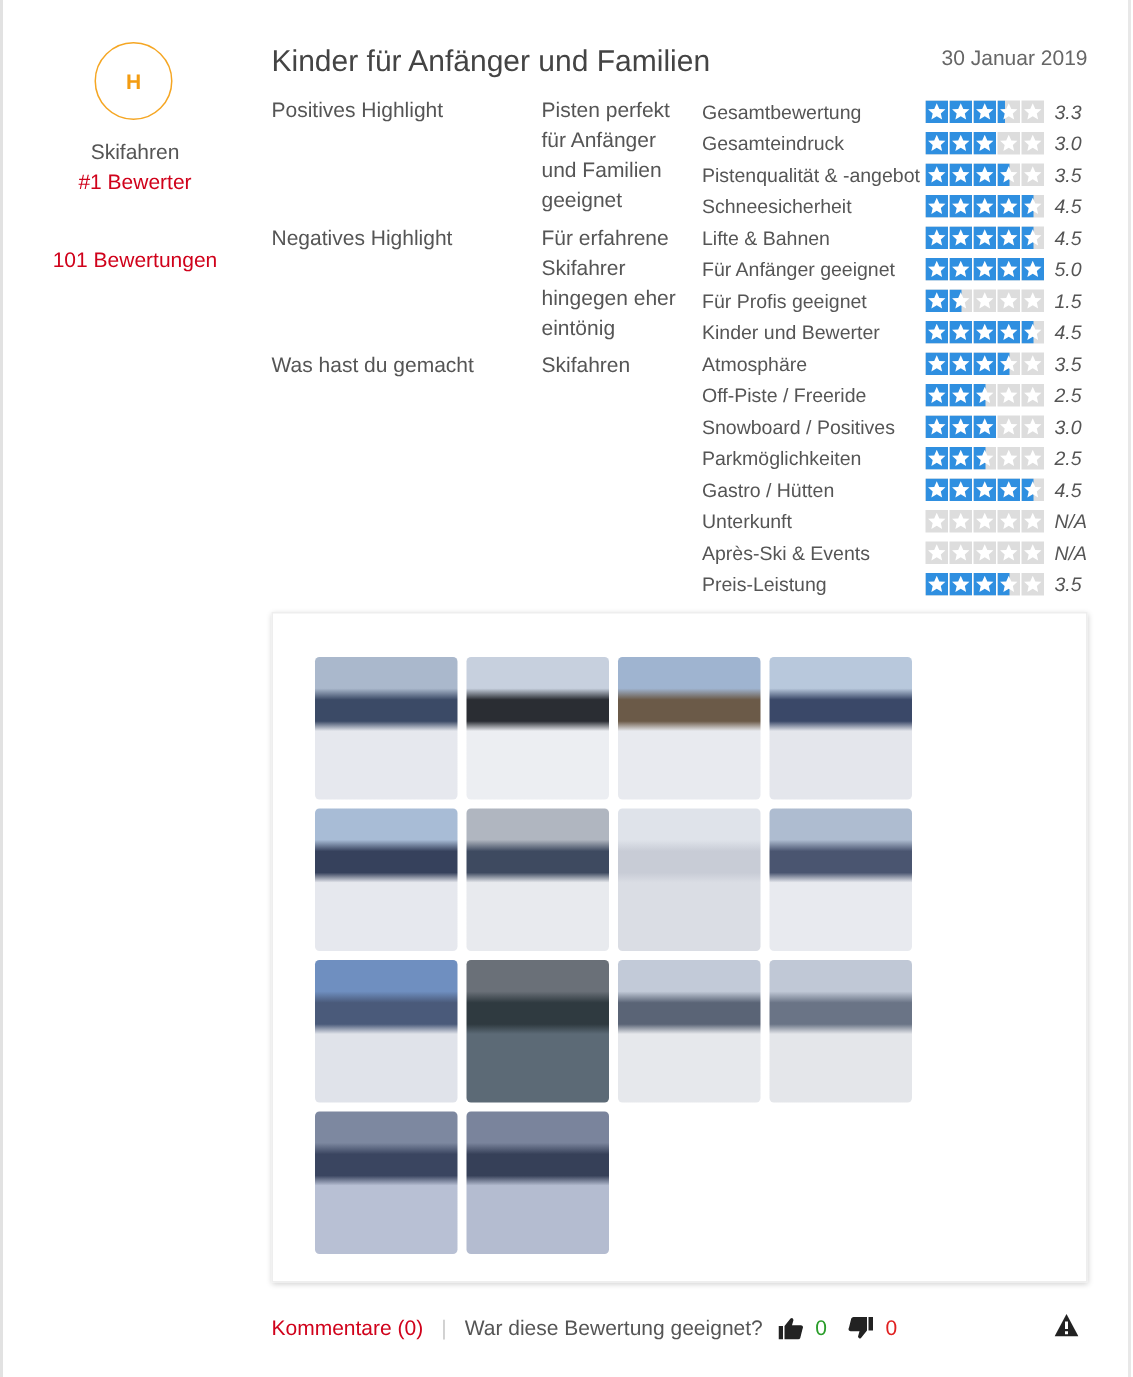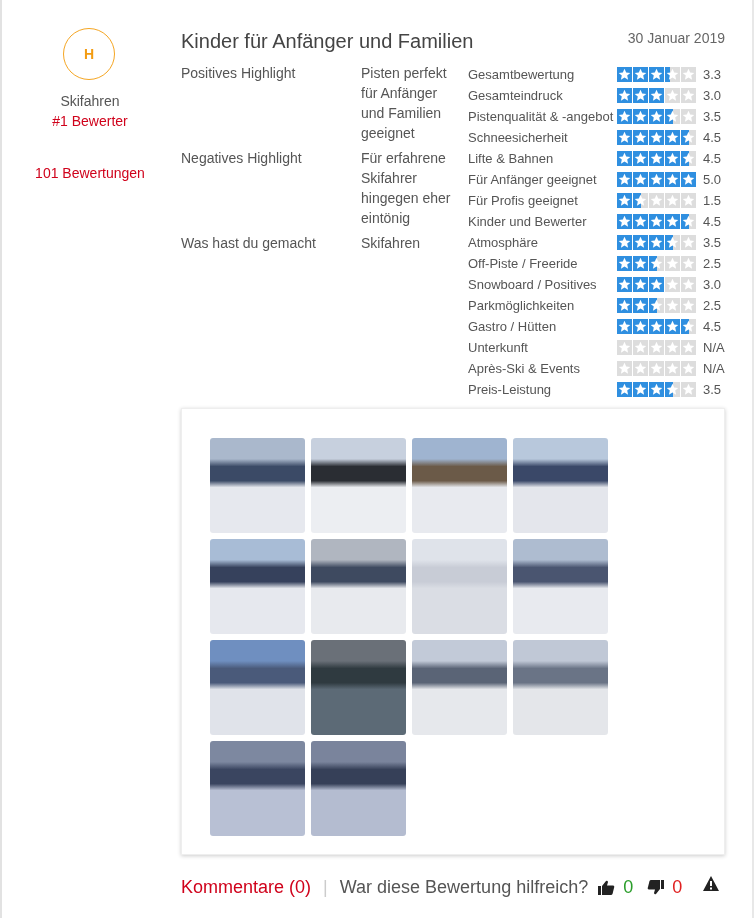--- a/index.html
+++ b/index.html
@@ -15,24 +15,24 @@
   .date{position:absolute;right:30px;top:30px;font-size:14px;color:#666;}
   .hl-label{position:absolute;left:181px;font-size:14px;color:#555;}
   .hl-value{position:absolute;left:361px;width:100px;font-size:14px;color:#555;line-height:20px;}
   .ratings{position:absolute;left:468px;top:64px;}
   .rrow{height:21px;display:flex;align-items:center;}
   .rlabel{width:149px;font-size:13px;color:#555;white-space:nowrap;}
   .stars{display:flex;gap:1px;width:80px;}
   .star{width:15px;height:15px;background:#ddd;position:relative;overflow:hidden;}
   .star .fill{position:absolute;left:0;top:0;height:15px;background:#2f8fe0;}
   .star svg{position:absolute;left:1px;top:1px;width:13px;height:13px;}
-  .rval{margin-left:6px;font-size:13px;color:#555;}
+  .rval{margin-left:6px;font-size:13px;color:#555;font-style:italic;}
   .gallery{position:absolute;left:181px;top:408px;width:544px;height:447px;background:#fff;box-shadow:0 1px 4px rgba(0,0,0,0.2);border:1px solid #eee;box-sizing:border-box;}
   .photo{position:absolute;width:95px;height:95px;border-radius:3px;overflow:hidden;cursor:pointer;}
-  .footer{position:absolute;left:181px;top:877px;font-size:18px;display:flex;align-items:center;text-align:center;}
+  .footer{position:absolute;left:181px;top:877px;font-size:14px;display:flex;align-items:center;text-align:center;}
   .comments{color:#d0021b;}
   .sep{color:#ccc;margin:0 12px;}
   .helpful{color:#555;}
   .thumb{margin-left:10px;display:inline-flex;align-items:center;}
   .cnt-up{color:#2a9d2a;margin-left:8px;}
   .cnt-down{color:#e02020;margin-left:8px;}
   .report{position:absolute;left:703px;top:876px;}
 </style>
 </head>
 <body>
@@ -651,21 +651,21 @@
     <div class="photo" title="cloudy valley view" style="left: 129px; top: 231px; background: linear-gradient(rgb(106, 112, 120) 0%, rgb(106, 112, 120) 22%, rgb(47, 58, 64) 30%, rgb(47, 58, 64) 45%, rgb(92, 106, 118) 52%, rgb(92, 106, 118) 100%);"></div>
     <div class="photo" title="slope with lift pole" style="left: 230px; top: 231px; background: linear-gradient(rgb(194, 202, 216) 0%, rgb(194, 202, 216) 22%, rgb(90, 100, 118) 30%, rgb(90, 100, 118) 45%, rgb(230, 232, 236) 52%, rgb(230, 232, 236) 100%);"></div>
     <div class="photo" title="skiers on wide slope" style="left: 331px; top: 231px; background: linear-gradient(rgb(192, 200, 214) 0%, rgb(192, 200, 214) 22%, rgb(106, 116, 134) 30%, rgb(106, 116, 134) 45%, rgb(228, 230, 234) 52%, rgb(228, 230, 234) 100%);"></div>
     <div class="photo" title="steep slope with valley view" style="left: 28px; top: 332px; background: linear-gradient(rgb(125, 136, 160) 0%, rgb(125, 136, 160) 22%, rgb(58, 69, 96) 30%, rgb(58, 69, 96) 45%, rgb(184, 192, 212) 52%, rgb(184, 192, 212) 100%);"></div>
     <div class="photo" title="slope with rock and valley" style="left: 129px; top: 332px; background: linear-gradient(rgb(122, 132, 156) 0%, rgb(122, 132, 156) 22%, rgb(54, 64, 88) 30%, rgb(54, 64, 88) 45%, rgb(180, 188, 208) 52%, rgb(180, 188, 208) 100%);"></div>
   </div>
 
 <div class="footer">
   <span class="comments">Kommentare (0)</span>
   <span class="sep">|</span>
-  <span class="helpful">War diese Bewertung hilfreich?</span>
+  <span class="helpful">War diese Bewertung geeignet?</span>
   <span class="thumb">
     <svg width="17" height="15" viewBox="0 0 17 15">
         <rect x="0" y="6" width="3" height="9" fill="#222"></rect>
         <path d="M4 6 L8 1 Q9.5 0 10 2 L9 5.5 L15 5.5 Q17 6 16 8 L14.5 14 Q14 15 13 15 L4 15 Z" fill="#222"></path>
       </svg>
   </span>
   <span class="cnt-up">0</span>
   <span class="thumb" style="margin-left:14px">
     <svg width="17" height="15" viewBox="0 0 17 15">
         <rect x="14" y="0" width="3" height="9" fill="#222"></rect>

